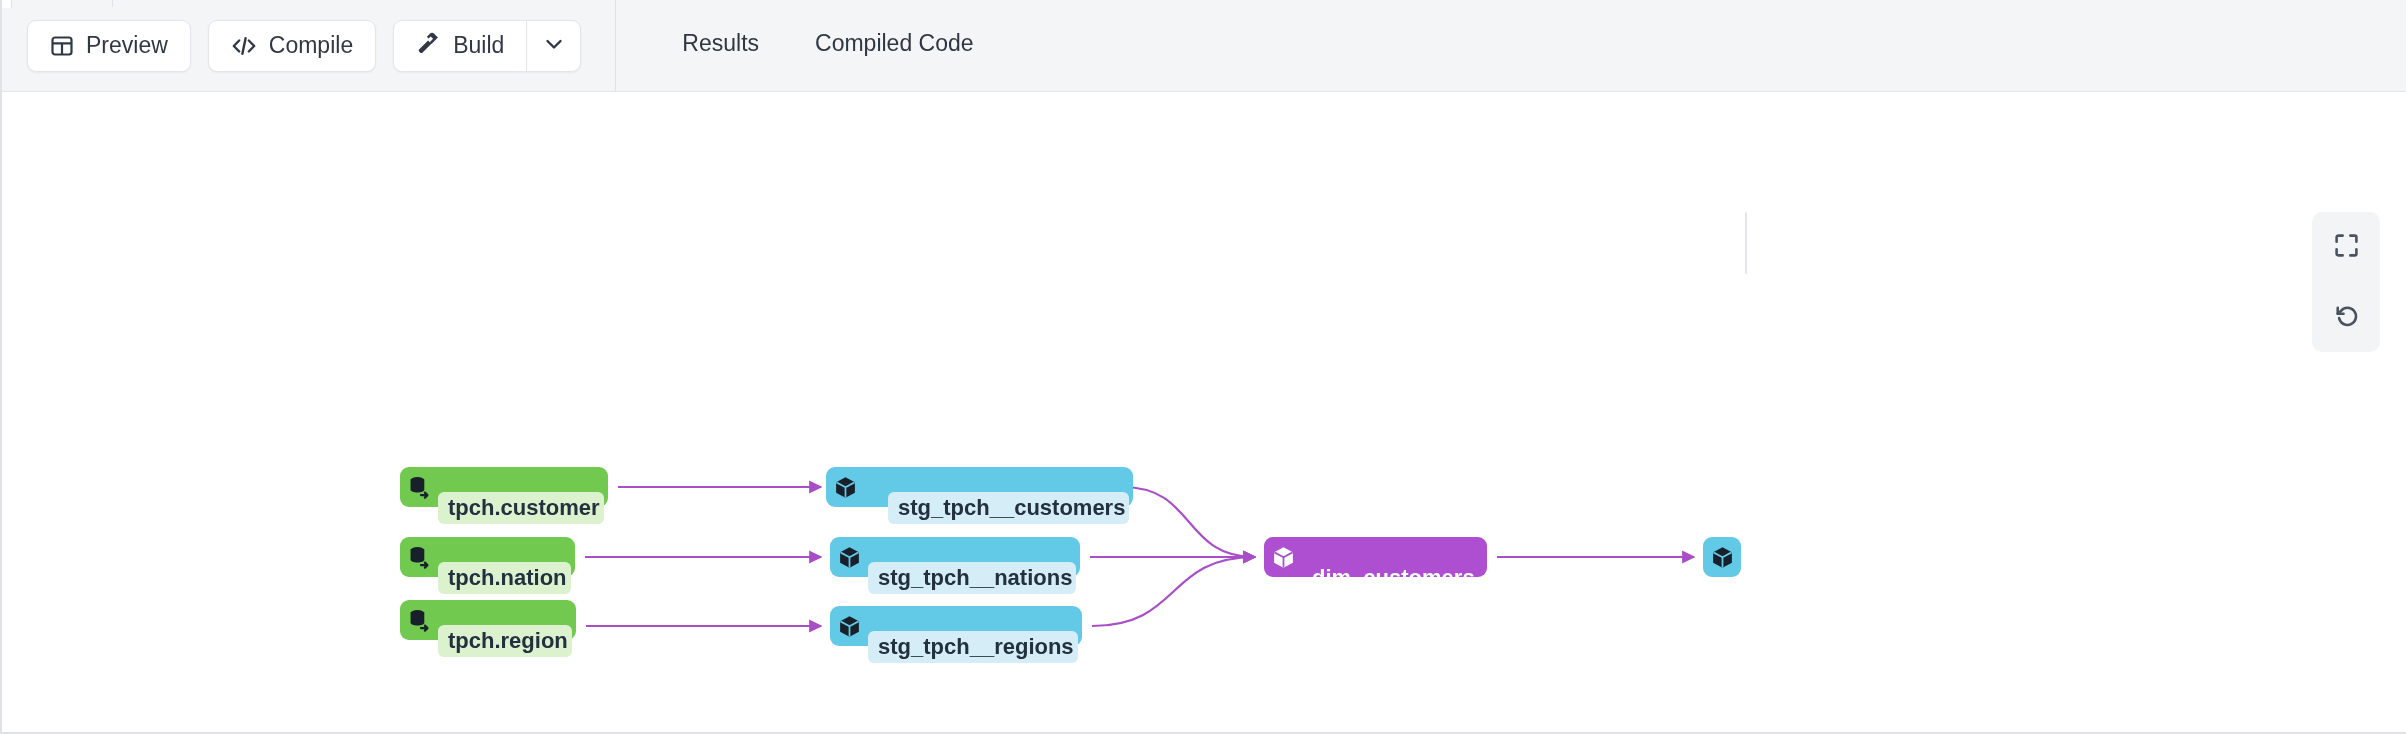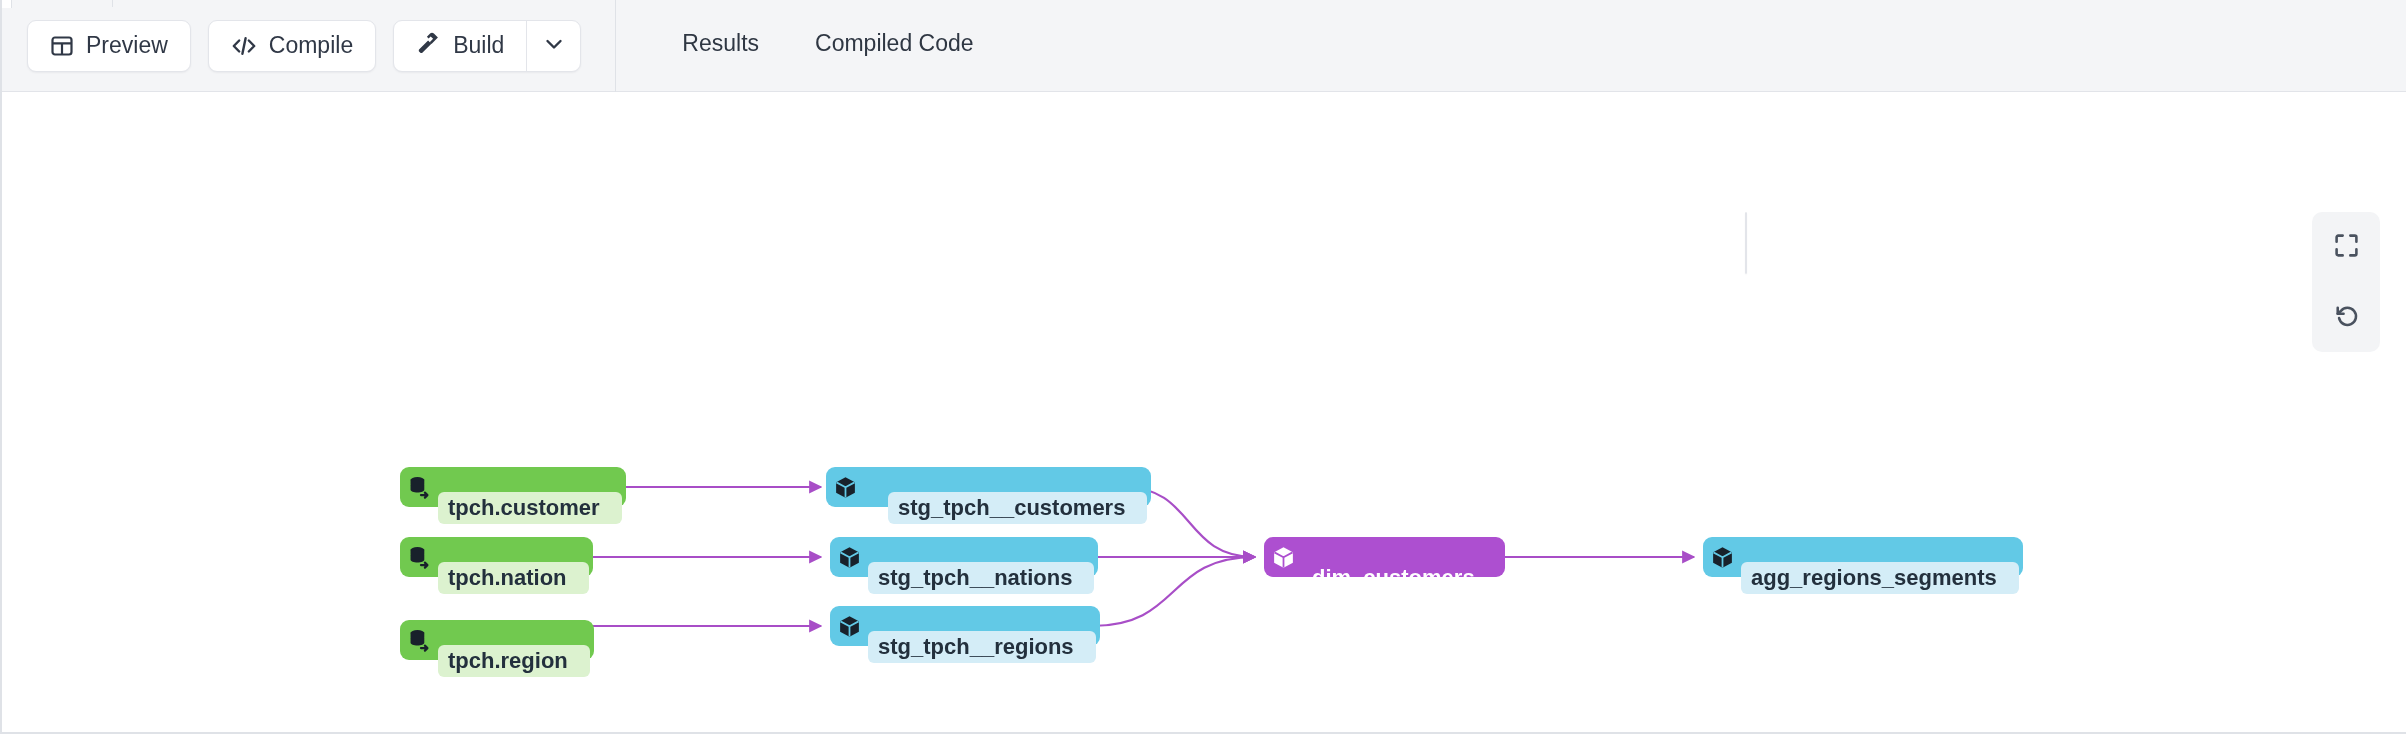--- a/index.html
+++ b/index.html
@@ -216,21 +216,21 @@
     height: 40px;
     display: flex;
     align-items: center;
     justify-content: center;
     flex: 0 0 auto;
   }
   .node .nlabel {
     height: 32px;
     display: flex;
     align-items: center;
-    padding: 0 22px 0 10px;
+    padding: 0 4px 0 10px;
     border-radius: 6px;
     margin-right: 4px;
     margin-top: 41px;
   }
 
   
   .node.source { background: #71c94f; padding: 0; }
   .node.source .nlabel { background: #dcf2cf; color: #23303d; }
 
   
@@ -338,21 +338,21 @@
             <span class="nico">
               <svg width="25" height="25" viewBox="0 0 24 24" fill="none">
                 <ellipse cx="10" cy="4.6" rx="6.6" ry="2.6" fill="#18212b"></ellipse>
                 <path d="M3.4 4.6V9.2C3.4 10.6 6.4 11.8 10 11.8C13.6 11.8 16.6 10.6 16.6 9.2V4.6" fill="#18212b"></path>
                 <path d="M3.4 9.6V14.2C3.4 15.6 6.4 16.8 10 16.8C13.6 16.8 16.6 15.6 16.6 14.2V9.6" fill="#18212b"></path>
                 <path d="M13.4 19.3H19.6M19.6 19.3L17.2 16.9M19.6 19.3L17.2 21.7" stroke="#18212b" stroke-width="2.1" stroke-linecap="round" stroke-linejoin="round"></path>
               </svg>
             </span>
             <span class="nlabel">tpch.nation</span>
           </div>
-          <div class="node source" style="left: 398px; top: 528px;">
+          <div class="node source" style="left: 398px; top: 508px;">
             <span class="nico">
               <svg width="25" height="25" viewBox="0 0 24 24" fill="none">
                 <ellipse cx="10" cy="4.6" rx="6.6" ry="2.6" fill="#18212b"></ellipse>
                 <path d="M3.4 4.6V9.2C3.4 10.6 6.4 11.8 10 11.8C13.6 11.8 16.6 10.6 16.6 9.2V4.6" fill="#18212b"></path>
                 <path d="M3.4 9.6V14.2C3.4 15.6 6.4 16.8 10 16.8C13.6 16.8 16.6 15.6 16.6 14.2V9.6" fill="#18212b"></path>
                 <path d="M13.4 19.3H19.6M19.6 19.3L17.2 16.9M19.6 19.3L17.2 21.7" stroke="#18212b" stroke-width="2.1" stroke-linecap="round" stroke-linejoin="round"></path>
               </svg>
             </span>
             <span class="nlabel">tpch.region</span>
           </div>
@@ -397,21 +397,20 @@
             <span class="nlabel">dim_customers</span>
           </div>
           <div class="node model" style="left: 1701px; top: 445px;">
             <span class="nico">
               <svg width="25" height="25" viewBox="0 0 24 24" fill="none">
                 <path d="M12 2.2L21 7.0V17.0L12 21.8L3 17.0V7.0L12 2.2Z" fill="#18212b"></path>
                 <path d="M3.3 7.1L12 11.8L20.7 7.1" stroke="#62c9e6" stroke-width="1.7" stroke-linejoin="round"></path>
                 <path d="M12 11.9V21.6" stroke="#62c9e6" stroke-width="1.7"></path>
               </svg>
             </span>
-            <span class="nlabel">agg_regions_segments</span>
           </div>
         </div>
     </div>
 
     <div class="searchbar">
     </div>
 
     <div class="icon-stack">
       <button>
         <span>

